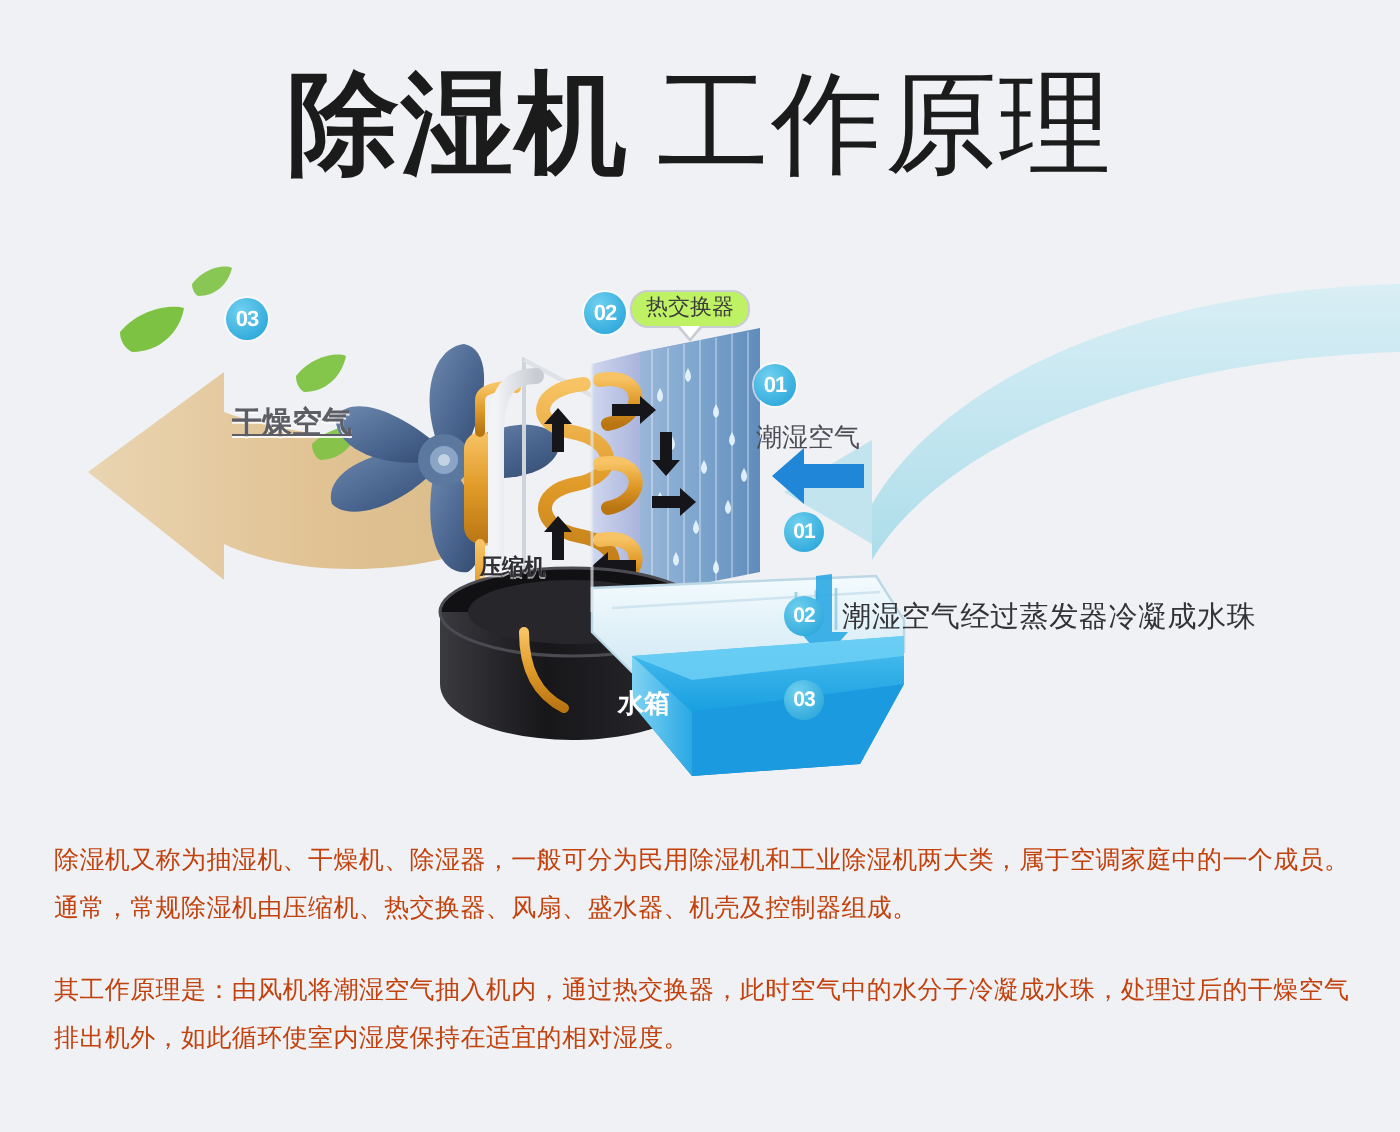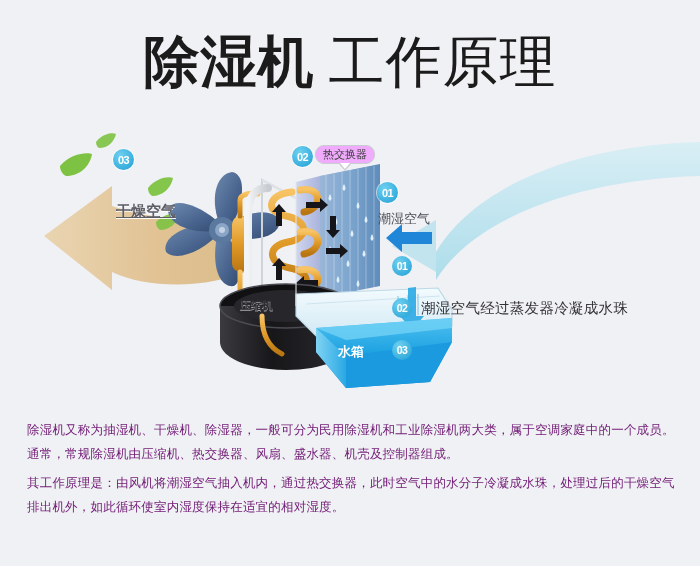--- a/index.html
+++ b/index.html
@@ -42,21 +42,21 @@
     letter-spacing:-0.5px;
     box-shadow:0 0 0 1px rgba(255,255,255,.6);
   }
   #badge03{left:113px;top:29px;}
   #badge02{left:292px;top:26px;}
   #badge01{left:377px;top:62px;}
 
   
   .bubble{
     position:absolute;left:315px;top:25px;
-    background:#f0abfc;border:1px solid #c9ccd2;border-radius:9px;
+    background:#bef264;border:1px solid #c9ccd2;border-radius:9px;
     padding:2px 7px 3px;
     font-size:11px;color:#3b3b3b;white-space:nowrap;
     line-height:1.1;
   }
   .bubble:after{
     content:"";position:absolute;left:24px;bottom:-6px;
     width:0;height:0;border-left:5px solid transparent;
     border-right:5px solid transparent;border-top:6px solid #ffffff;
   }
   .bubble:before{
@@ -64,46 +64,46 @@
     width:0;height:0;border-left:6px solid transparent;
     border-right:6px solid transparent;border-top:7px solid #c9ccd2;
   }
 
   
   .scene-label{position:absolute;white-space:nowrap;font-weight:bold;}
   #lbl-dry{left:116px;top:82px;font-size:15px;color:#5d5d66;
     text-shadow:0 1px 0 rgba(255,255,255,.85);text-decoration:underline;}
   #lbl-humid{left:378px;top:90px;font-size:13px;color:#4c4c57;
     font-weight:normal;text-align:center;}
-  #lbl-comp{left:240px;top:178px;font-size:11px;color:#2e2e33;
+  #lbl-comp{left:240px;top:156px;font-size:11px;color:#2e2e33;
     text-shadow:0 1px 0 rgba(255,255,255,.6);}
-  #lbl-tank{left:338px;top:223px;font-size:13px;color:#ffffff;}
+  #lbl-tank{left:309px;top:223px;font-size:13px;color:#ffffff;}
 
   
   .steps{position:absolute;left:392px;top:256px;width:300px;}
   .step{display:flex;align-items:center;margin-bottom:22px;}
   .step-badge{
     width:20px;height:20px;border-radius:50%;flex:0 0 20px;
     background:radial-gradient(circle at 35% 30%,#6fd0ef,#1f9fd6);
     color:#fff;font-size:10.5px;font-weight:bold;
     display:flex;align-items:center;justify-content:center;
     letter-spacing:-0.5px;
   }
   .step-text{
     margin-left:9px;font-size:14.5px;color:#333338;
     white-space:nowrap;letter-spacing:.3px;
   }
 
   
   .copy{position:absolute;left:27px;top:418px;width:650px;}
   .para{
-    font-size:12.5px;color:#701a75;line-height:1.95;
+    font-size:12.5px;color:#c2410c;line-height:1.95;
     letter-spacing:.2px;margin:0;
   }
-  .para + .para{margin-top:4px;}
+  .para + .para{margin-top:16px;}
 </style>
 </head>
 <body>
 
 <div class="page">
 
   <div class="title">
     <span class="t1">除湿机</span><span class="t2">工作原理</span>
   </div>
 

